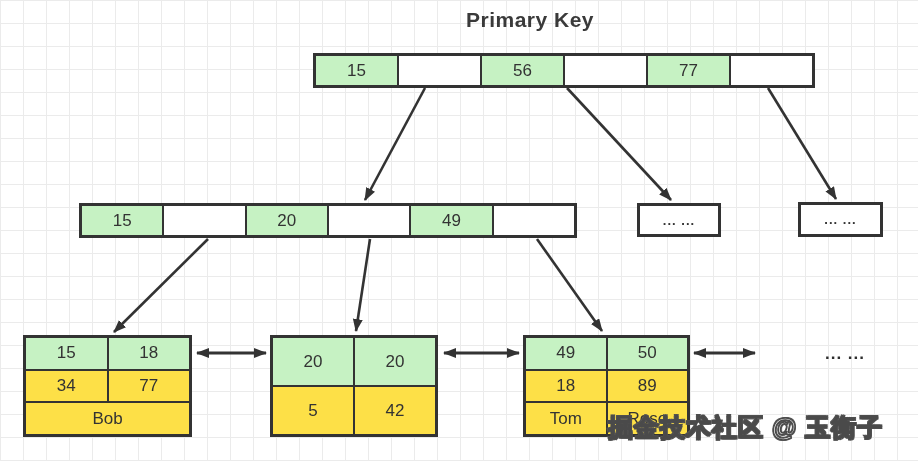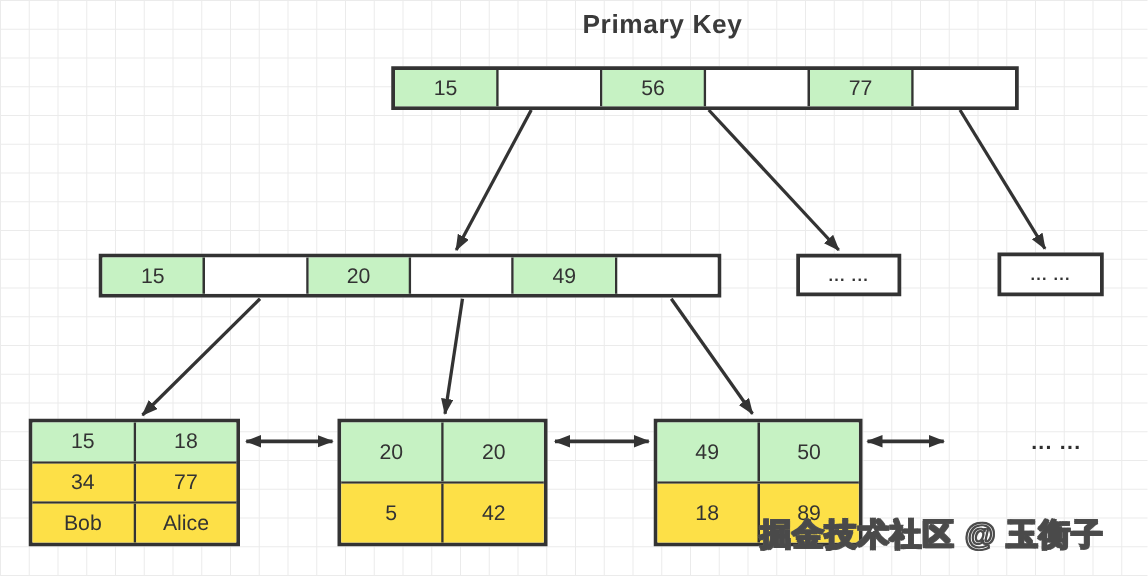--- a/index.html
+++ b/index.html
@@ -110,21 +110,20 @@
     <div class="row">
       <div class="tcell green">15</div>
       <div class="tcell green">18</div>
     </div>
     <div class="row">
       <div class="tcell purple">34</div>
       <div class="tcell purple">77</div>
     </div>
     <div class="row">
       <div class="tcell purple">Bob</div>
-      <div class="tcell purple">Alice</div>
     </div>
   </div>
 
   <div class="leaf" style="left:270px; top:335px; width:168px; height:102px;">
     <div class="row">
       <div class="tcell green">20</div>
       <div class="tcell green">20</div>
     </div>
     <div class="row">
       <div class="tcell purple">5</div>
@@ -134,19 +133,23 @@
 
   <div class="leaf" style="left:523px; top:335px; width:167px; height:102px;">
     <div class="row">
       <div class="tcell green">49</div>
       <div class="tcell green">50</div>
     </div>
     <div class="row">
       <div class="tcell purple">18</div>
       <div class="tcell purple">89</div>
     </div>
+    <div class="row">
+      <div class="tcell purple">Tom</div>
+      <div class="tcell purple">Rose</div>
+    </div>
   </div>
 
   <div class="leaf-ellipsis">... ...</div>
 
   <div class="watermark">掘金技术社区 @ 玉衡子</div>
 
 </div>
 
 </body></html>

